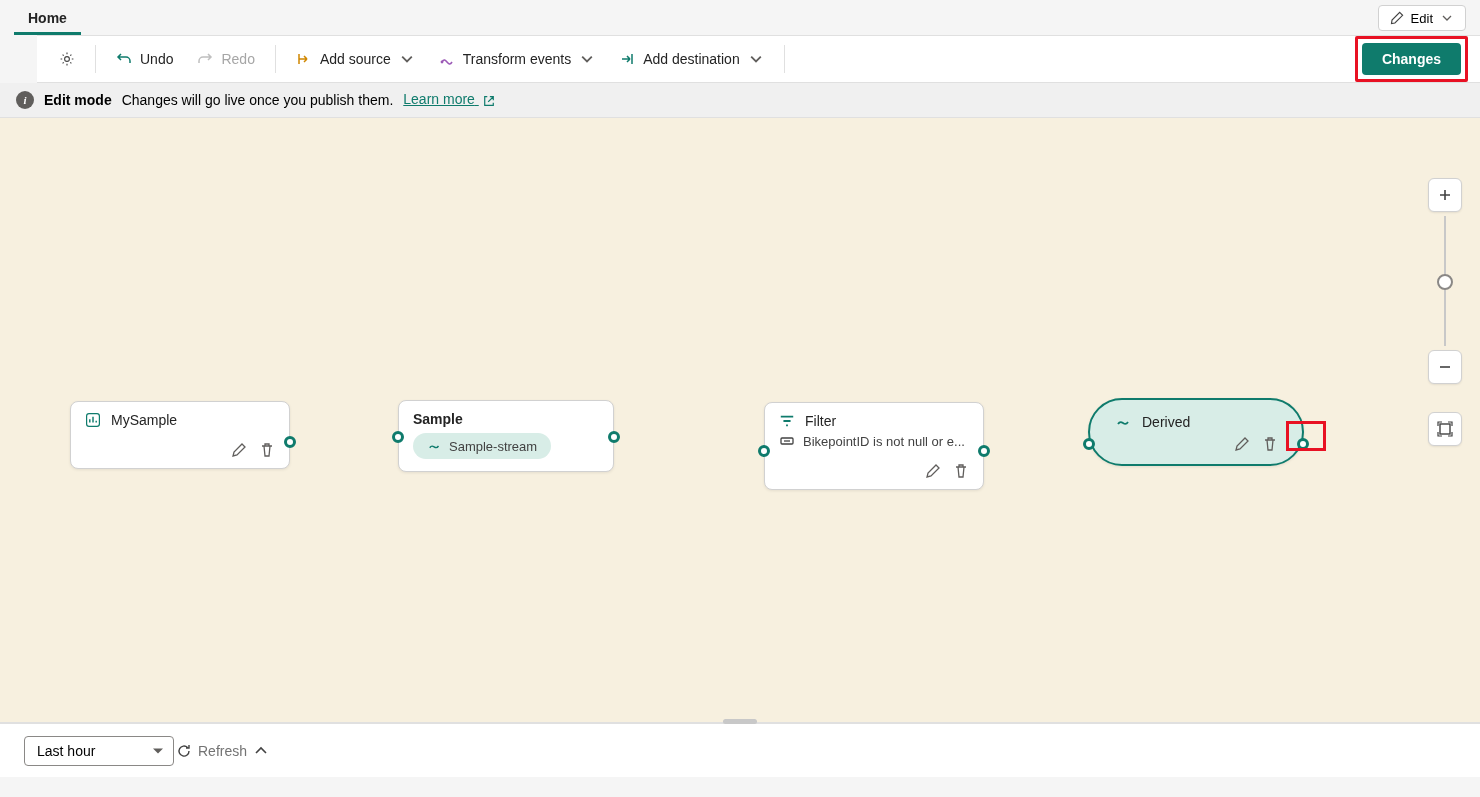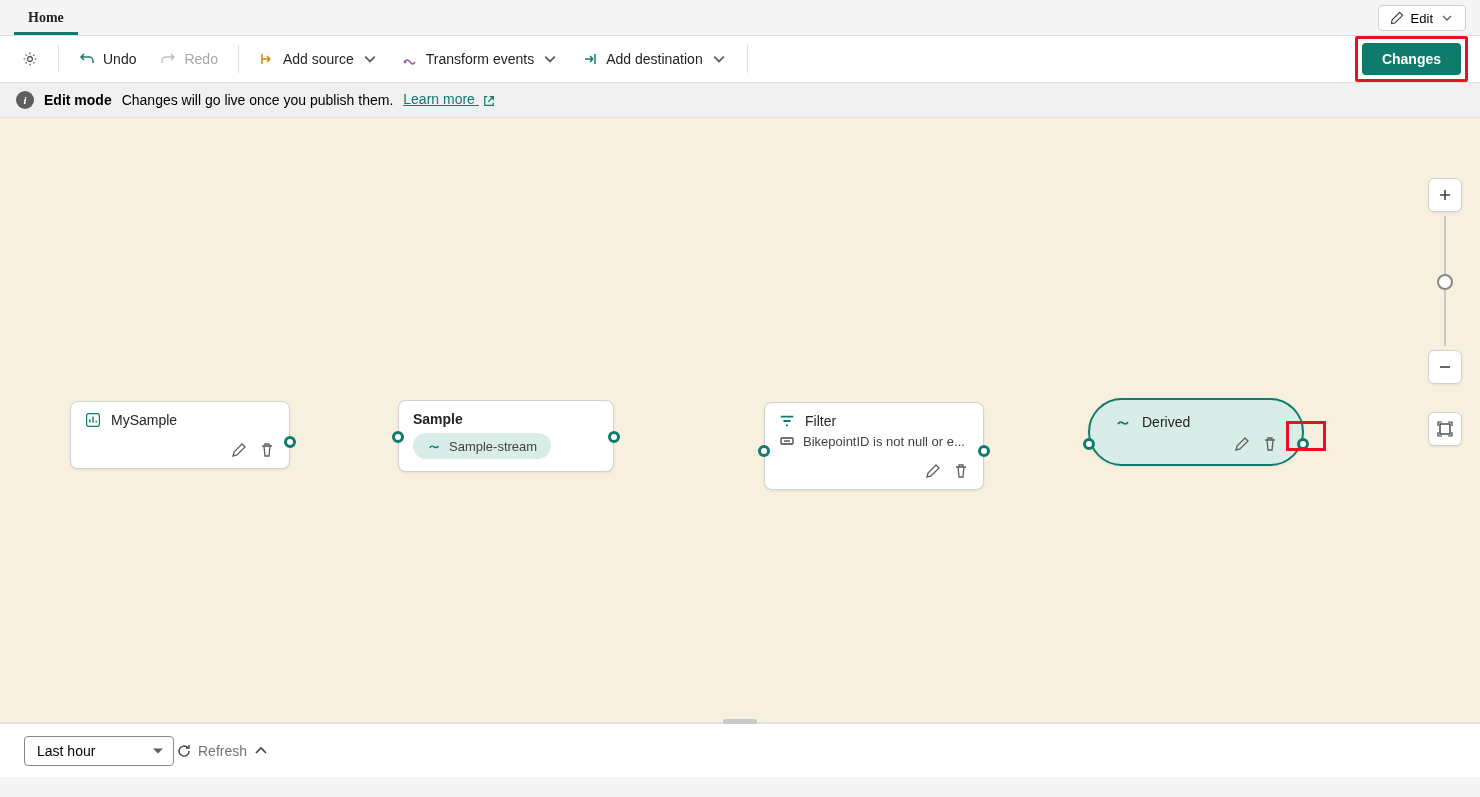--- a/index.html
+++ b/index.html
@@ -2,25 +2,25 @@
 <html><head>
 <meta charset="utf-8">
 <style>
 * { margin: 0; padding: 0; box-sizing: border-box; font-family: 'Segoe UI', Tahoma, sans-serif; }
 body { background: #f5f5f5; width: 1480px; height: 797px; overflow: hidden; position: relative; }
 
 
 .tab-bar { background: #f5f5f5; padding: 0 14px; height: 35px; display: flex; align-items: flex-end; justify-content: space-between; }
 .tab-left { display: flex; }
 .tab { padding: 6px 14px; font-size: 14px; font-weight: 600; color: #242424; cursor: pointer; border-bottom: 3px solid transparent; }
-.tab.active { border-bottom-color: #0f7b6c; font-family: Liberation Serif, serif; }
+.tab.active { border-bottom-color: #0f7b6c; }
 .edit-btn { display: inline-flex; align-items: center; gap: 6px; background: #fff; border: 1px solid #d1d1d1; border-radius: 4px; padding: 4px 10px; font-size: 13px; cursor: pointer; margin-bottom: 4px; }
 
 
-.toolbar { background: #fff; border-top: 1px solid #e0e0e0; border-bottom: 1px solid #e0e0e0; height: 48px; display: flex; align-items: center; padding: 0 12px; gap: 4px; }
+.toolbar { background: #fff; border-top: 1px solid #e0e0e0; border-bottom: 1px solid #e0e0e0; height: 48px; display: flex; align-items: center; padding: 0 12px; gap: 4px; margin-left: 37px; }
 .tool-btn { display: inline-flex; align-items: center; gap: 8px; padding: 6px 10px; font-size: 14px; color: #242424; background: transparent; border: none; cursor: pointer; border-radius: 4px; }
 .tool-btn.disabled { color: #a6a6a6; cursor: default; }
 .tool-sep { width: 1px; height: 28px; background: #e0e0e0; margin: 0 6px; }
 .toolbar-spacer { flex: 1; }
 .publish-btn { background: #0f7b6c; color: #fff; border: none; padding: 8px 20px; font-size: 14px; font-weight: 600; border-radius: 4px; cursor: pointer; }
 .publish-highlight { border: 3px solid #e81123; padding: 4px; border-radius: 2px; }
 
 
 .info-bar { background: #f0f0f0; padding: 8px 16px; display: flex; align-items: center; gap: 10px; font-size: 14px; border-bottom: 1px solid #e0e0e0; }
 .info-icon { width: 18px; height: 18px; border-radius: 50%; background: #605e5c; color: #fff; display: inline-flex; align-items: center; justify-content: center; font-size: 11px; font-weight: bold; font-style: italic; font-family: Georgia, serif; }

